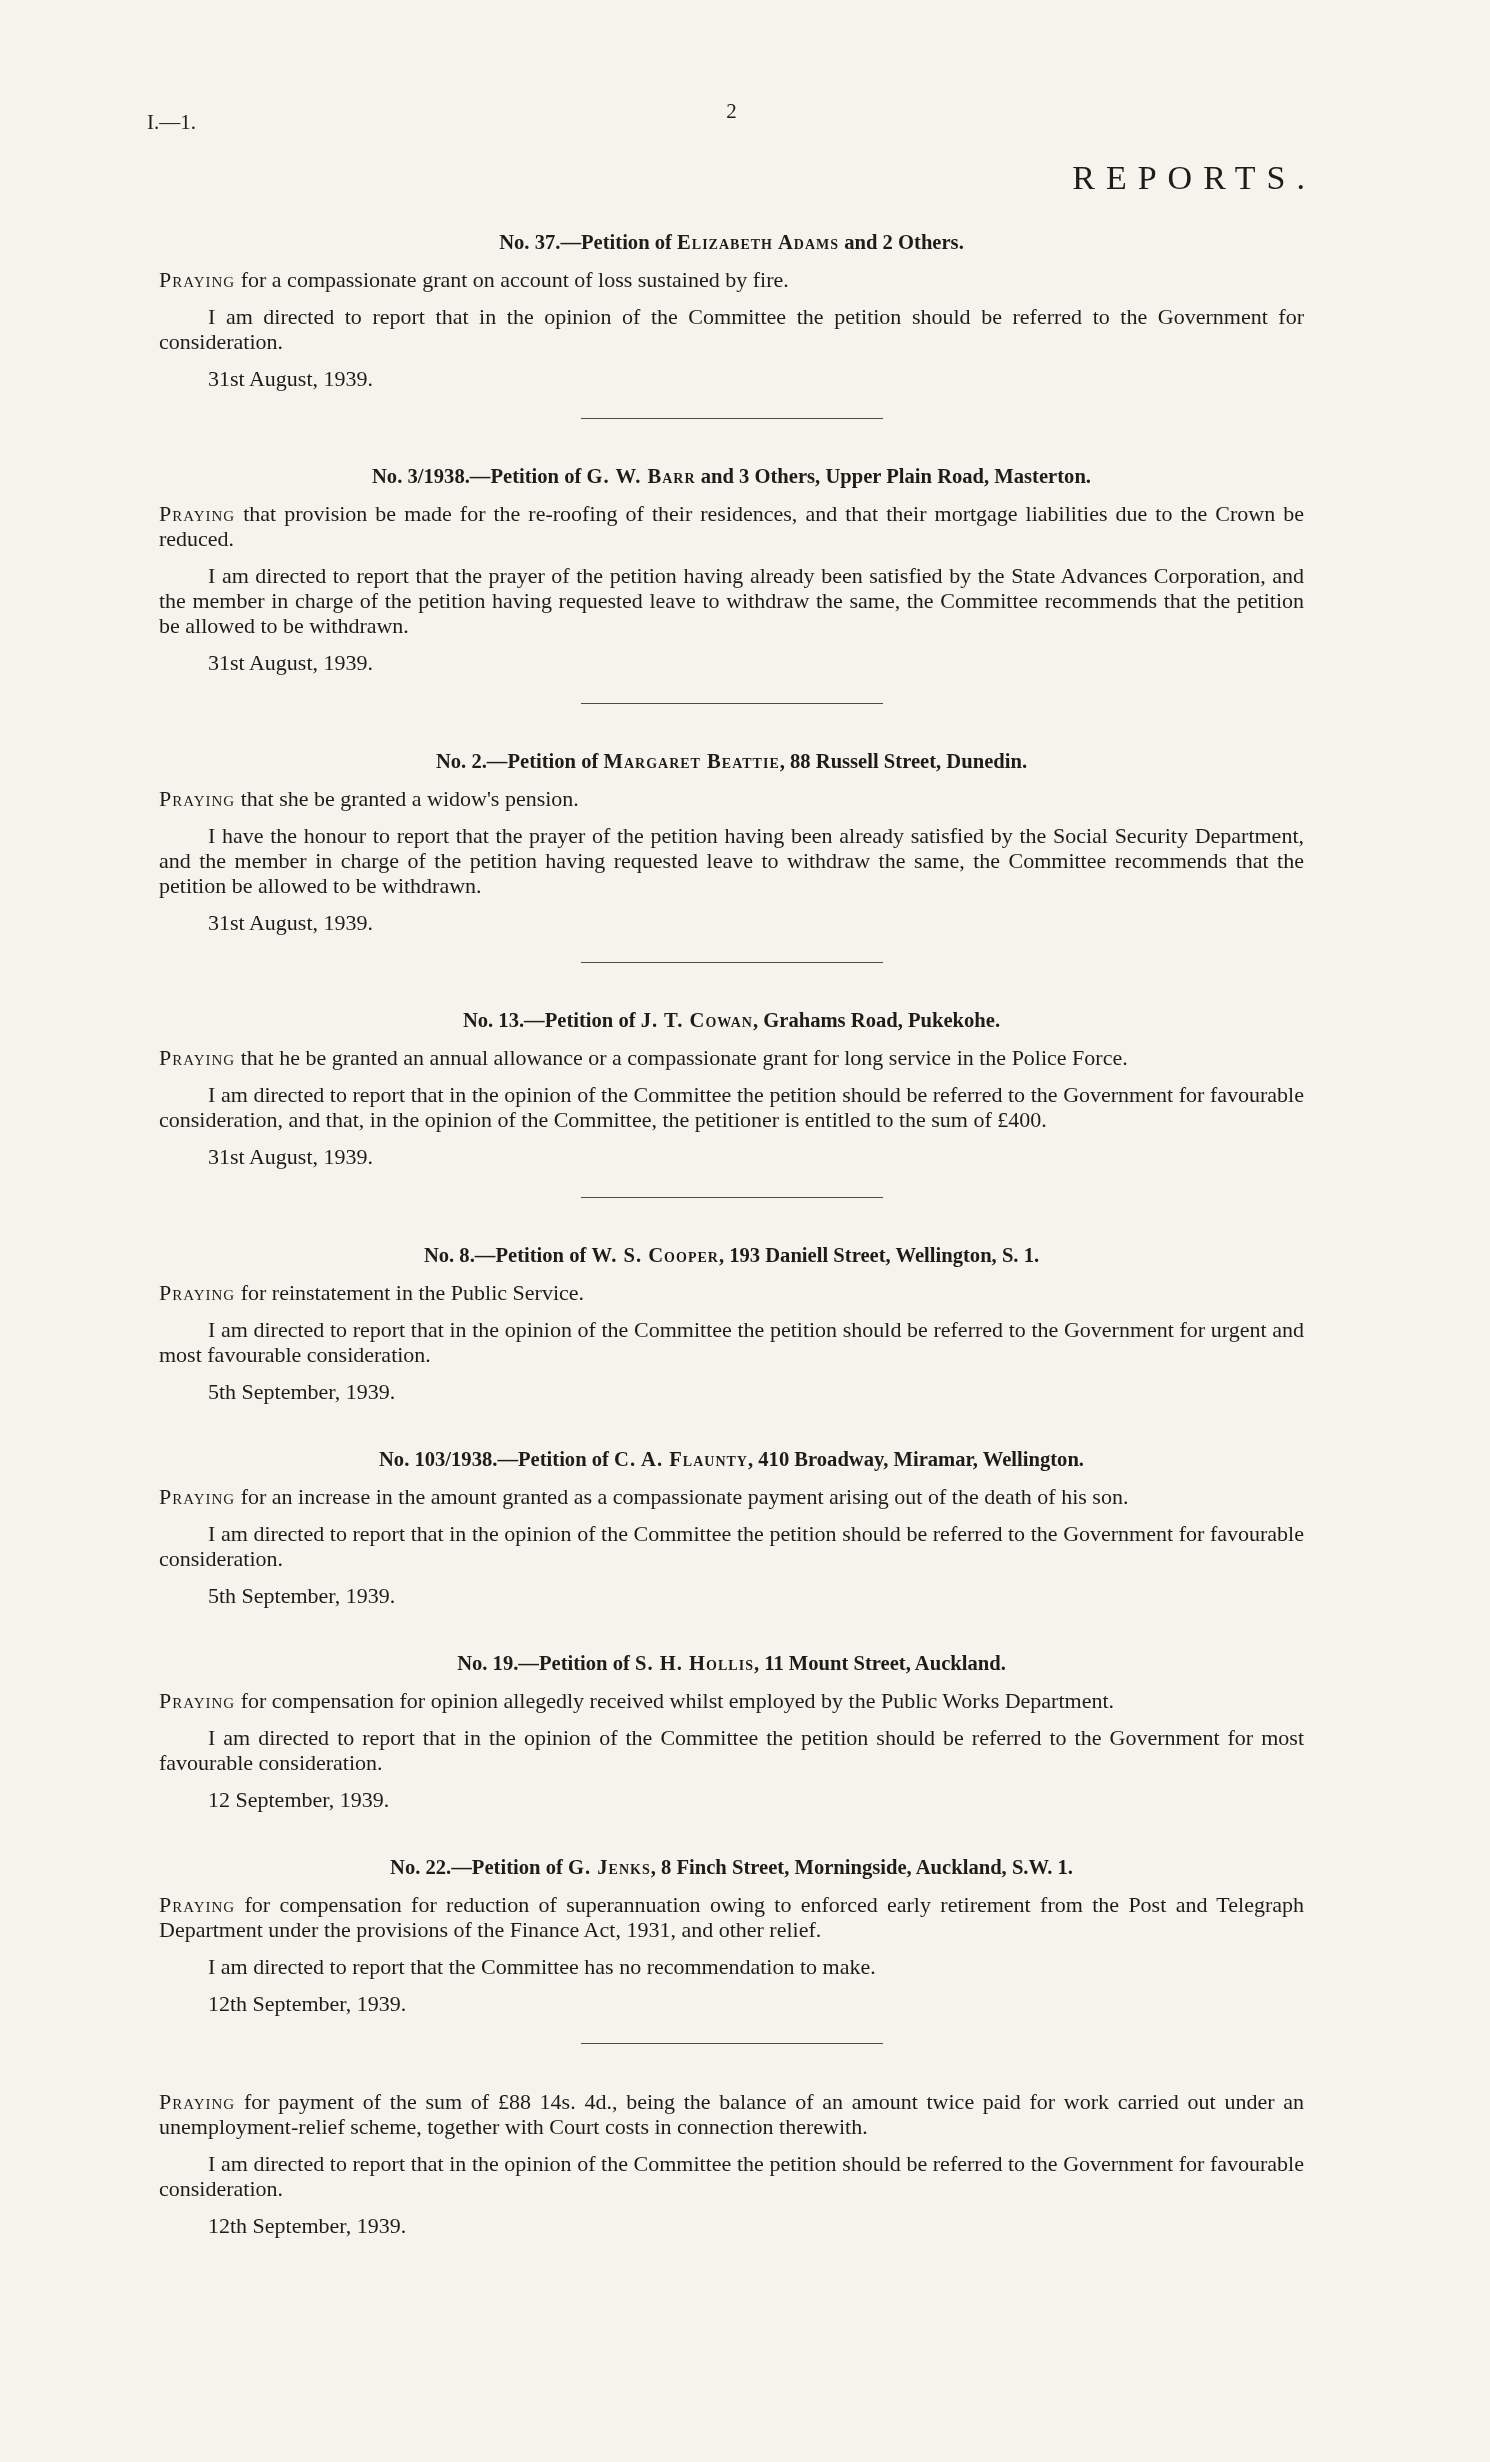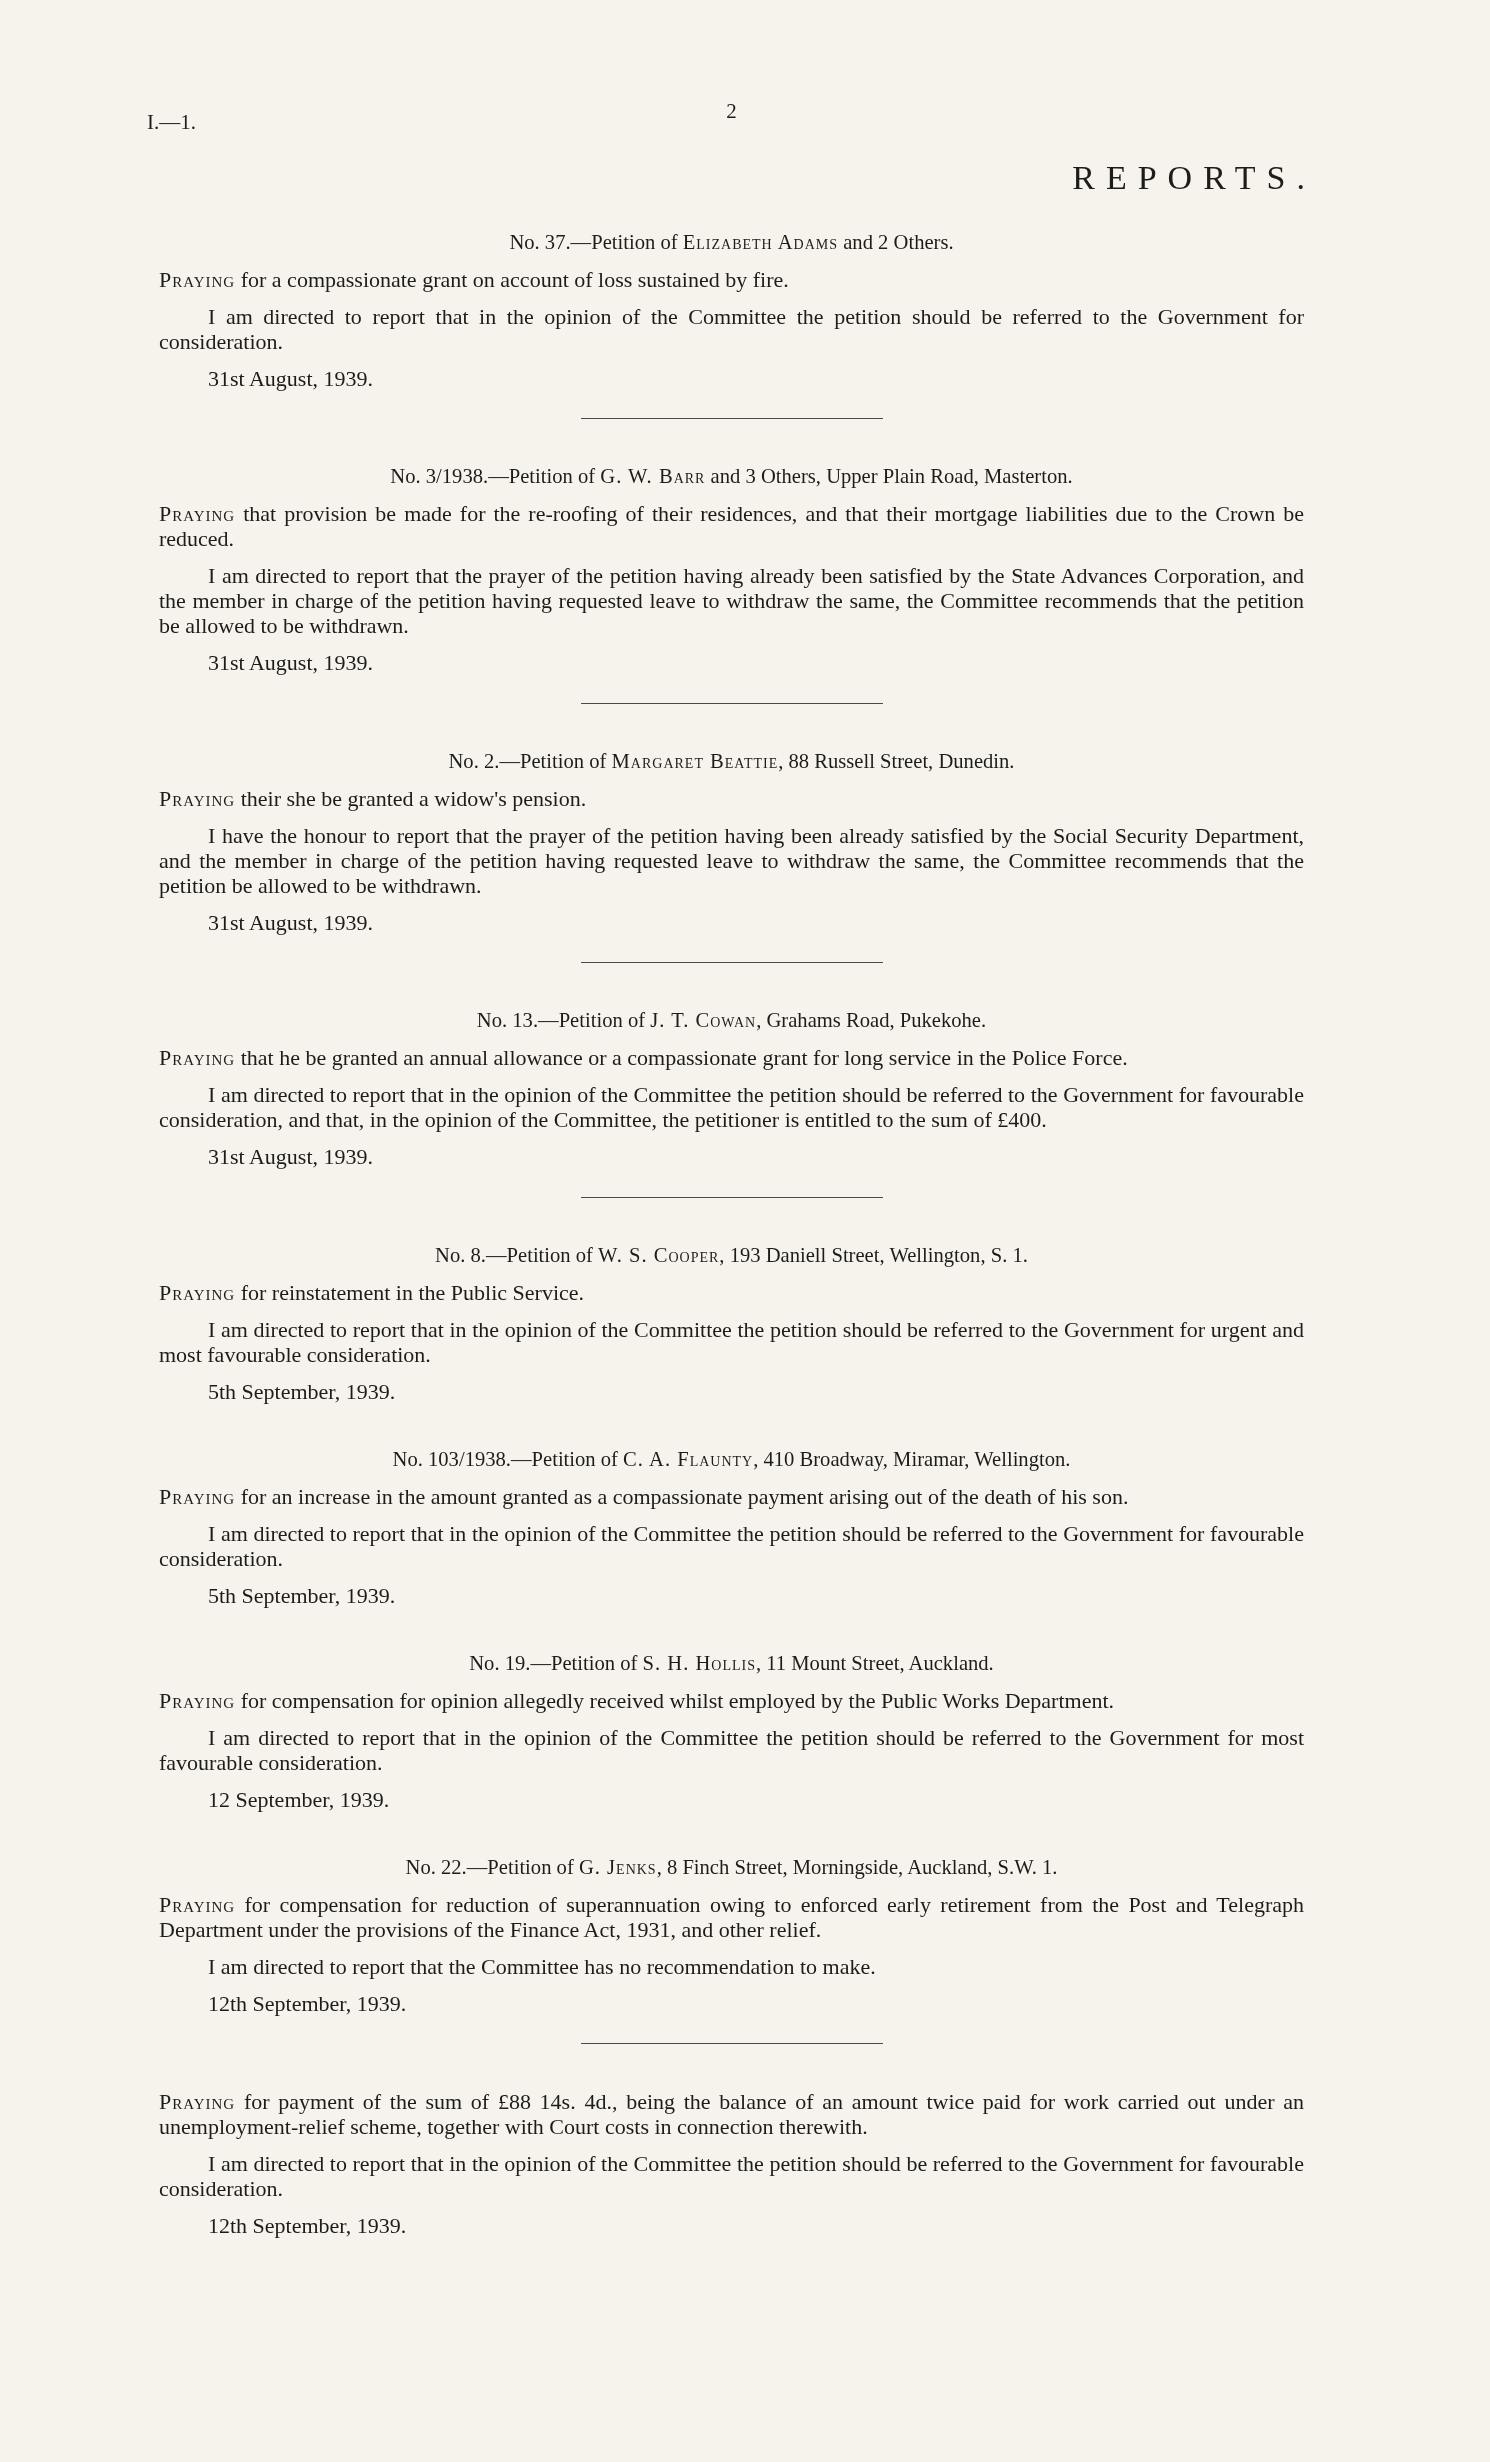--- a/index.html
+++ b/index.html
@@ -31,21 +31,21 @@
   .rule{
     margin-top:27.4px;
     width:302px;height:0;
     border-top:1.4px solid #4a4a47;
     margin-left:auto;margin-right:auto;
   }
   .rule + .entry{margin-top:45px;}
   .entry h3{
     margin:0 0 4.8px 0;
     text-align:center;
-    font-size:20.6px;line-height:25px;font-weight:normal;
+    font-size:20.6px;line-height:25px;font-weight:bold;
   }
   .entry p{
     margin:12px;
     font-size:22px;line-height:25px;
   }
   .prayer,.report{text-align:justify;}
   .report{text-indent:49px;}
   .date{text-indent:49px;}
   .sc{font-variant:small-caps;letter-spacing:1px;}
 </style>
@@ -76,21 +76,21 @@
       <h3><span>No. 3/1938.—Petition of </span><span class="sc">G. W. Barr</span><span> and 3 Others, Upper Plain Road, Masterton.</span></h3>
       <p class="prayer"><span class="sc">Praying</span><span> that provision be made for the re-roofing of their residences, and that their mortgage liabilities due to the Crown be reduced.</span></p>
       <p class="report">I am directed to report that the prayer of the petition having already been satisfied by the State Advances Corporation, and the member in charge of the petition having requested leave to withdraw the same, the Committee recommends that the petition be allowed to be withdrawn.</p>
       <p class="date">31st August, 1939.</p>
     </section>
 
     <div class="rule"></div>
 
     <section class="entry">
       <h3><span>No. 2.—Petition of </span><span class="sc">Margaret Beattie</span><span>, 88 Russell Street, Dunedin.</span></h3>
-      <p class="prayer"><span class="sc">Praying</span><span> their she be granted a widow's pension.</span></p>
+      <p class="prayer"><span class="sc">Praying</span><span> that she be granted a widow's pension.</span></p>
       <p class="report">I have the honour to report that the prayer of the petition having been already satisfied by the Social Security Department, and the member in charge of the petition having requested leave to withdraw the same, the Committee recommends that the petition be allowed to be withdrawn.</p>
       <p class="date">31st August, 1939.</p>
     </section>
 
     <div class="rule"></div>
 
     <section class="entry">
       <h3><span>No. 13.—Petition of </span><span class="sc">J. T. Cowan</span><span>, Grahams Road, Pukekohe.</span></h3>
       <p class="prayer"><span class="sc">Praying</span><span> that he be granted an annual allowance or a compassionate grant for long service in the Police Force.</span></p>
       <p class="report">I am directed to report that in the opinion of the Committee the petition should be referred to the Government for favourable consideration, and that, in the opinion of the Committee, the petitioner is entitled to the sum of £400.</p>

